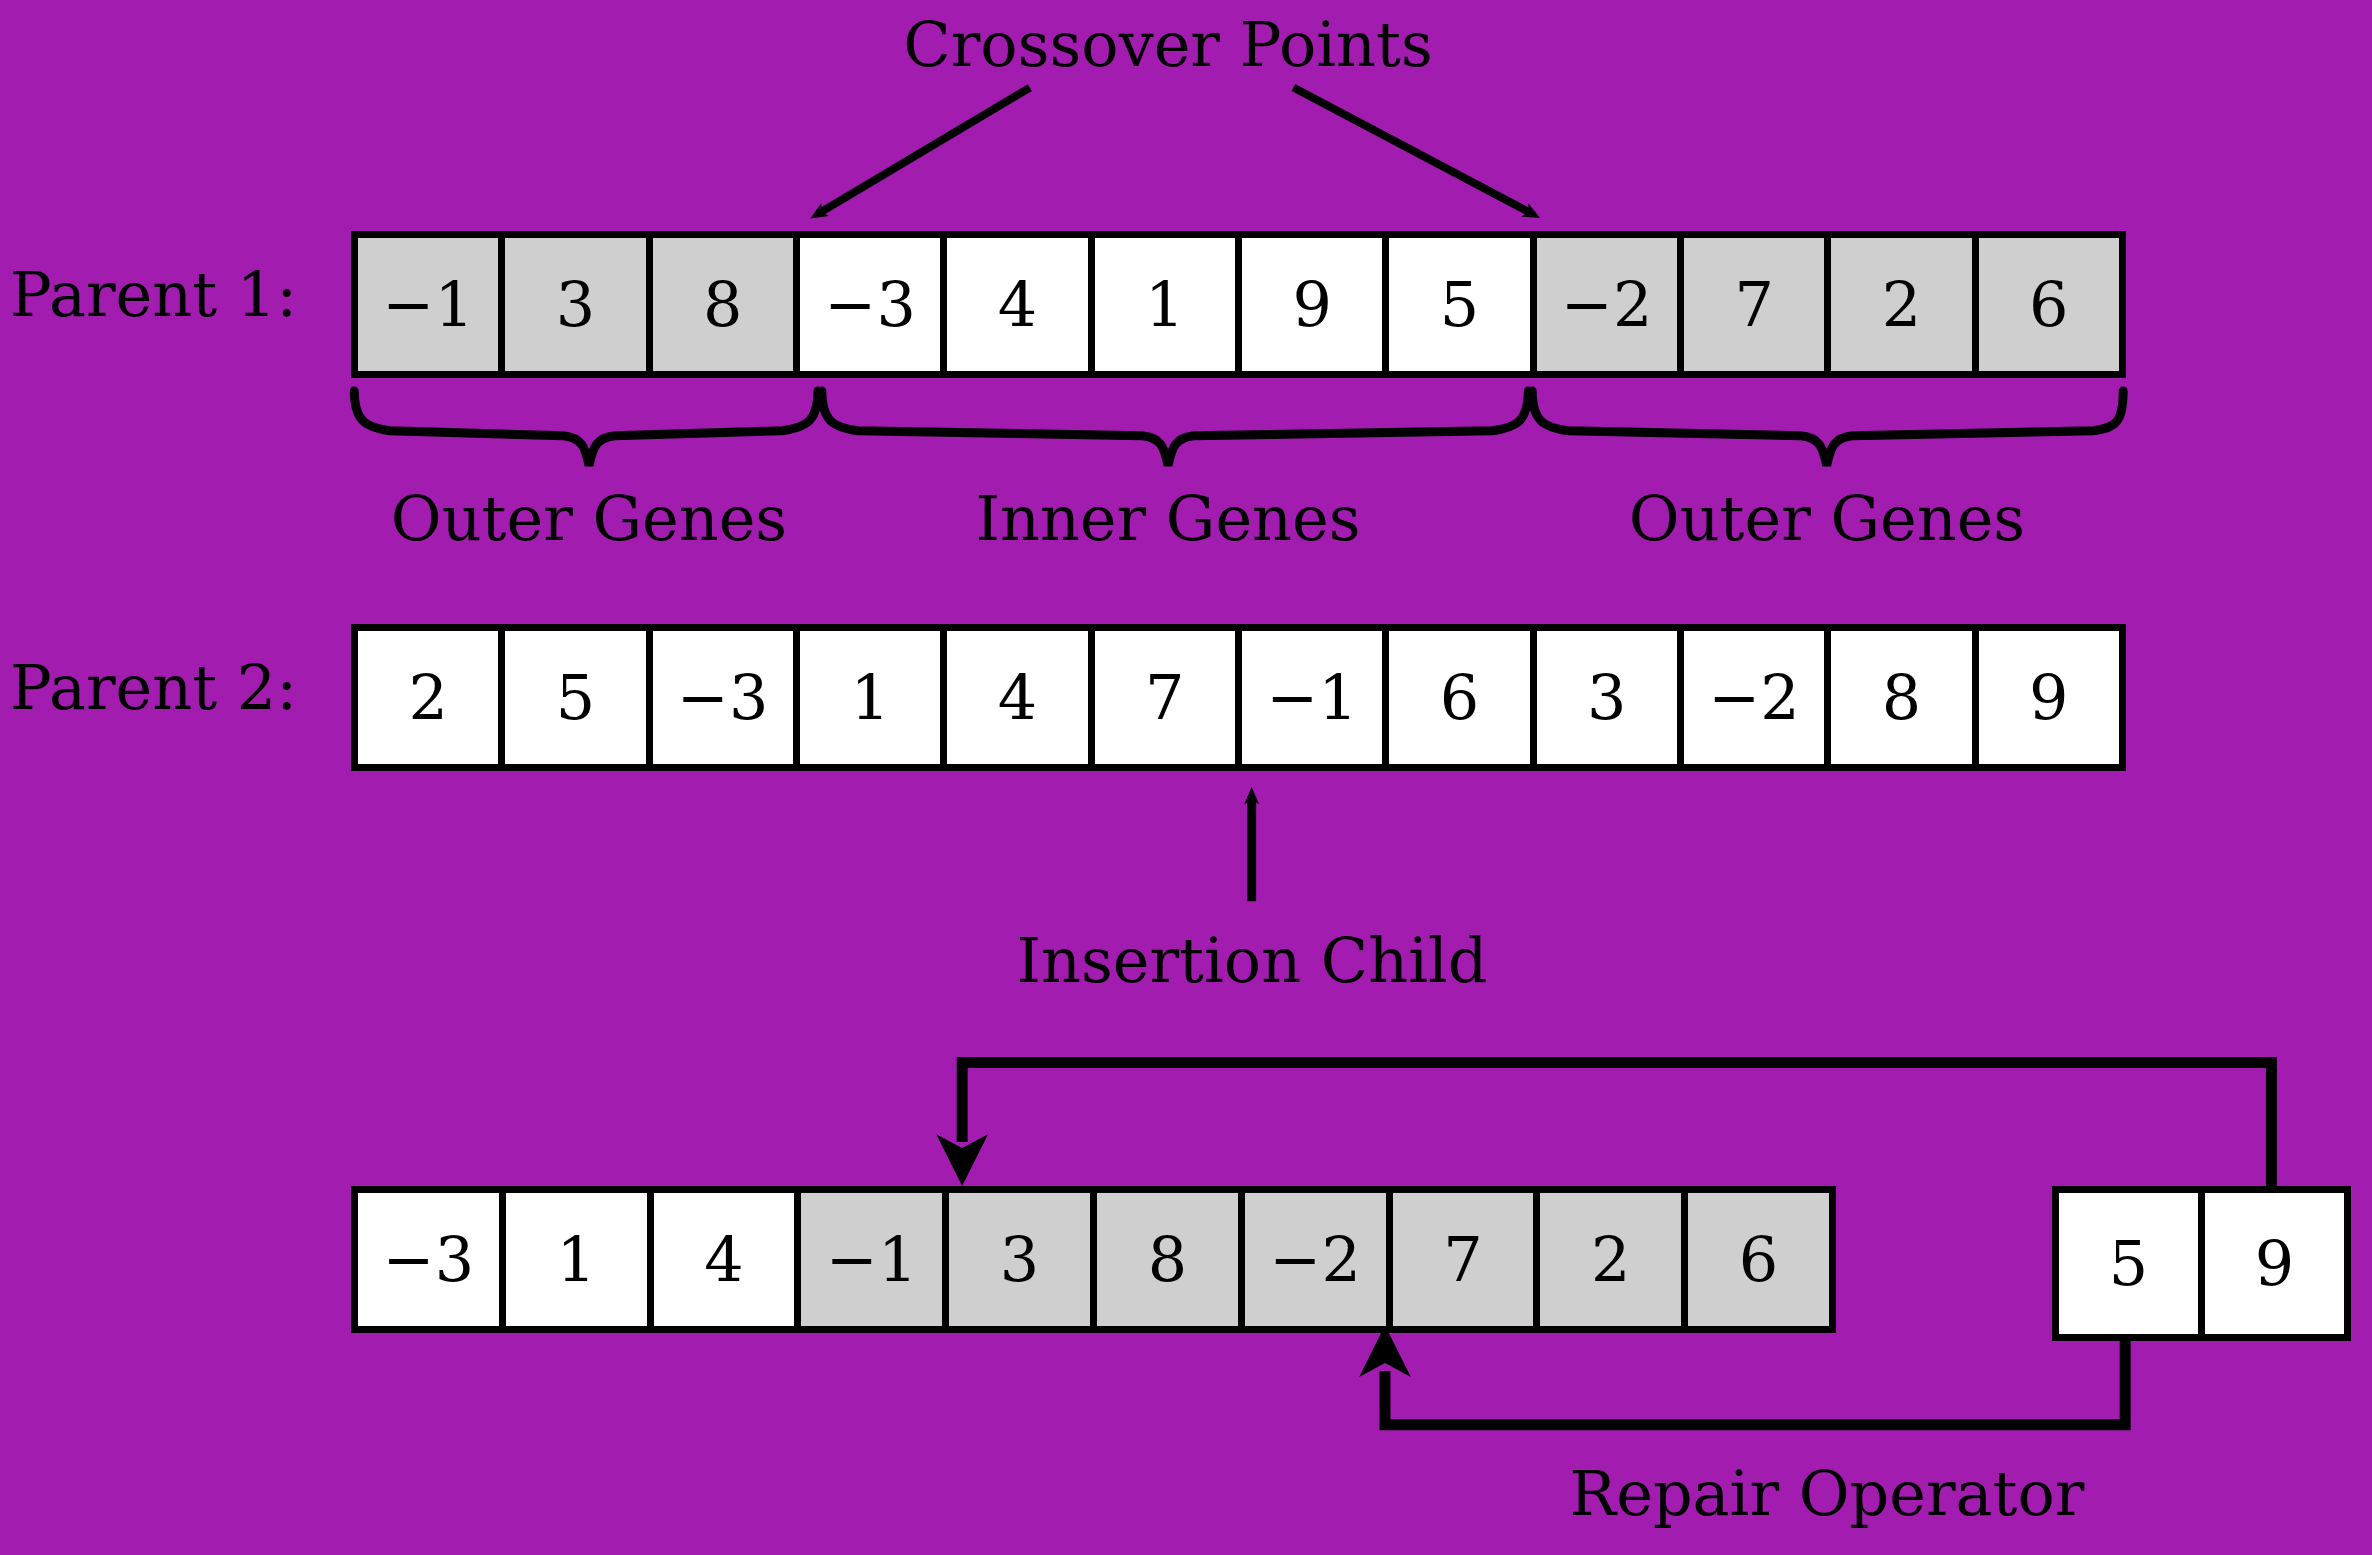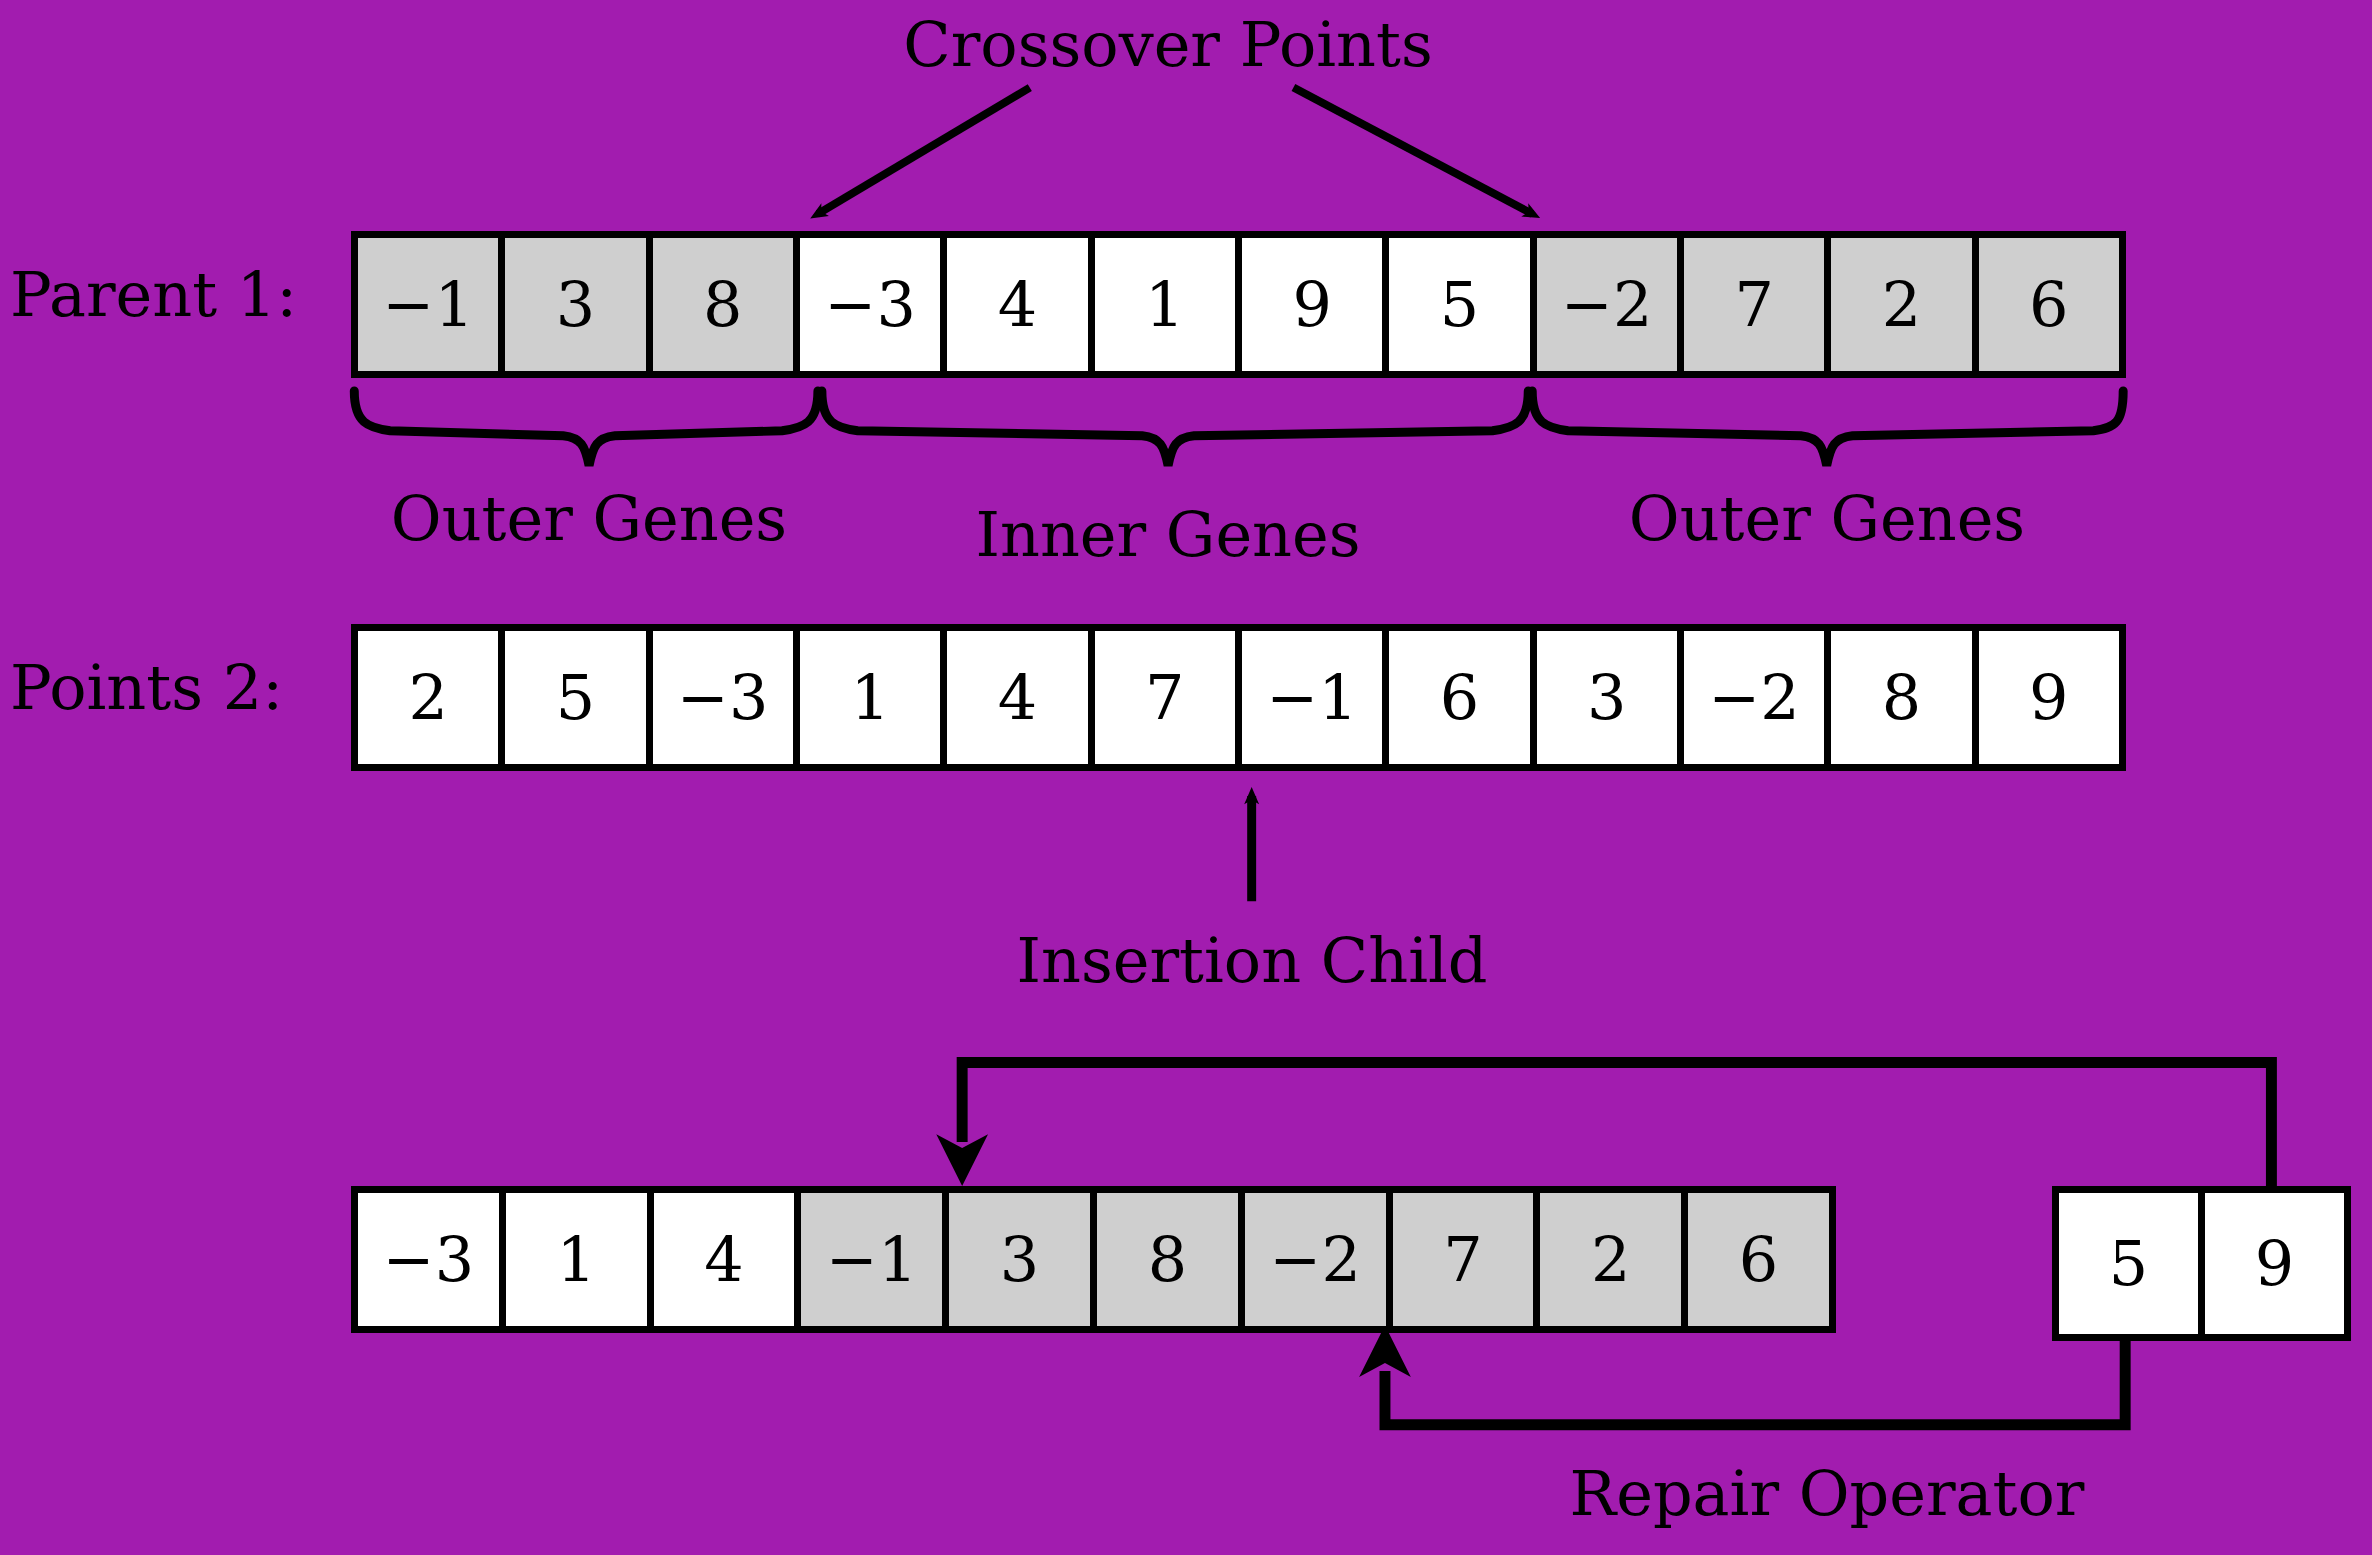--- a/index.html
+++ b/index.html
@@ -115,21 +115,21 @@
     <g fill="none" stroke="#000000" stroke-width="11">
       <path d="M2136,1348 L2136,1432 L1392,1432 L1392,1378"></path>
       <polygon points="1392,1332 1366,1384 1392,1370 1418,1384" fill="#000000" stroke="none"></polygon>
     </g>
   </svg>
 
   <div class="annot center" style="left:1168px; top:14px;">Crossover Points</div>
 
   <div class="annot center" style="left:589px; top:488px;">Outer Genes</div>
 
-  <div class="annot center" style="left:1168px; top:504px;">Inner Genes</div>
+  <div class="annot center" style="left:1168px; top:488px;">Inner Genes</div>
 
   <div class="annot center" style="left:1827px; top:488px;">Outer Genes</div>
 
   <div class="annot center" style="left:1252px; top:930px;">Insertion Child</div>
 
   <div class="annot center" style="left:1791px; top:1463px;margin-left:36px;">Repair Operator</div>
 
   <div class="row-label" style="left:10px; top:264px; width:318px;">Parent 1:</div>
   <div class="row" id="parent1-row" style="left:351px; top:231px; width:1775px; height:147px;">
       <div class="cell shaded" style="flex: 1 1 0px;">−1</div>
@@ -139,21 +139,21 @@
       <div class="cell" style="flex: 1 1 0px;">4</div>
       <div class="cell" style="flex: 1 1 0px;">1</div>
       <div class="cell" style="flex: 1 1 0px;">9</div>
       <div class="cell" style="flex: 1 1 0px;">5</div>
       <div class="cell shaded" style="flex: 1 1 0px;">−2</div>
       <div class="cell shaded" style="flex: 1 1 0px;">7</div>
       <div class="cell shaded" style="flex: 1 1 0px;">2</div>
       <div class="cell shaded" style="flex: 1 1 0px;">6</div>
     </div>
 
-  <div class="row-label" style="left:10px; top:657px; width:318px;">Points 2:</div>
+  <div class="row-label" style="left:10px; top:657px; width:318px;">Parent 2:</div>
   <div class="row" id="parent2-row" style="left:351px; top:624px; width:1775px; height:147px;">
       <div class="cell" style="flex: 1 1 0px;">2</div>
       <div class="cell" style="flex: 1 1 0px;">5</div>
       <div class="cell" style="flex: 1 1 0px;">−3</div>
       <div class="cell" style="flex: 1 1 0px;">1</div>
       <div class="cell" style="flex: 1 1 0px;">4</div>
       <div class="cell" style="flex: 1 1 0px;">7</div>
       <div class="cell" style="flex: 1 1 0px;">−1</div>
       <div class="cell" style="flex: 1 1 0px;">6</div>
       <div class="cell" style="flex: 1 1 0px;">3</div>

